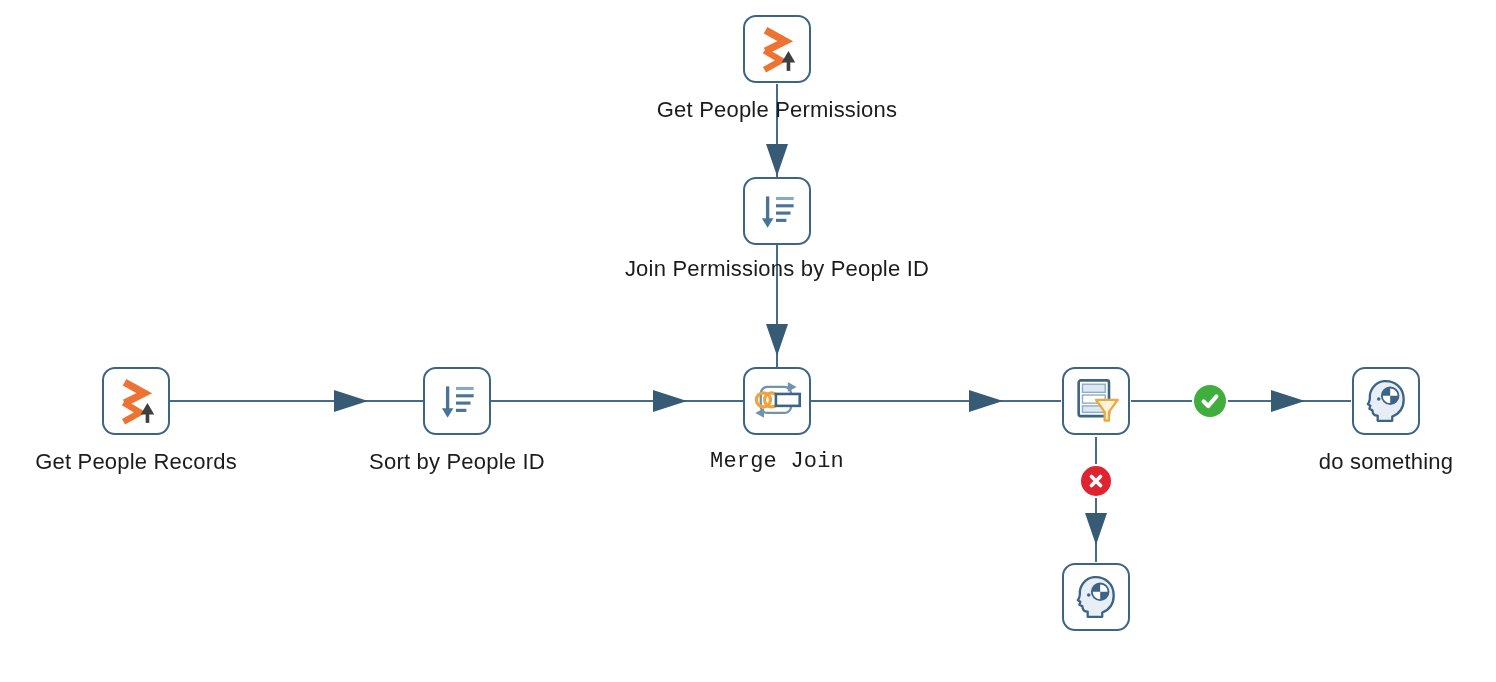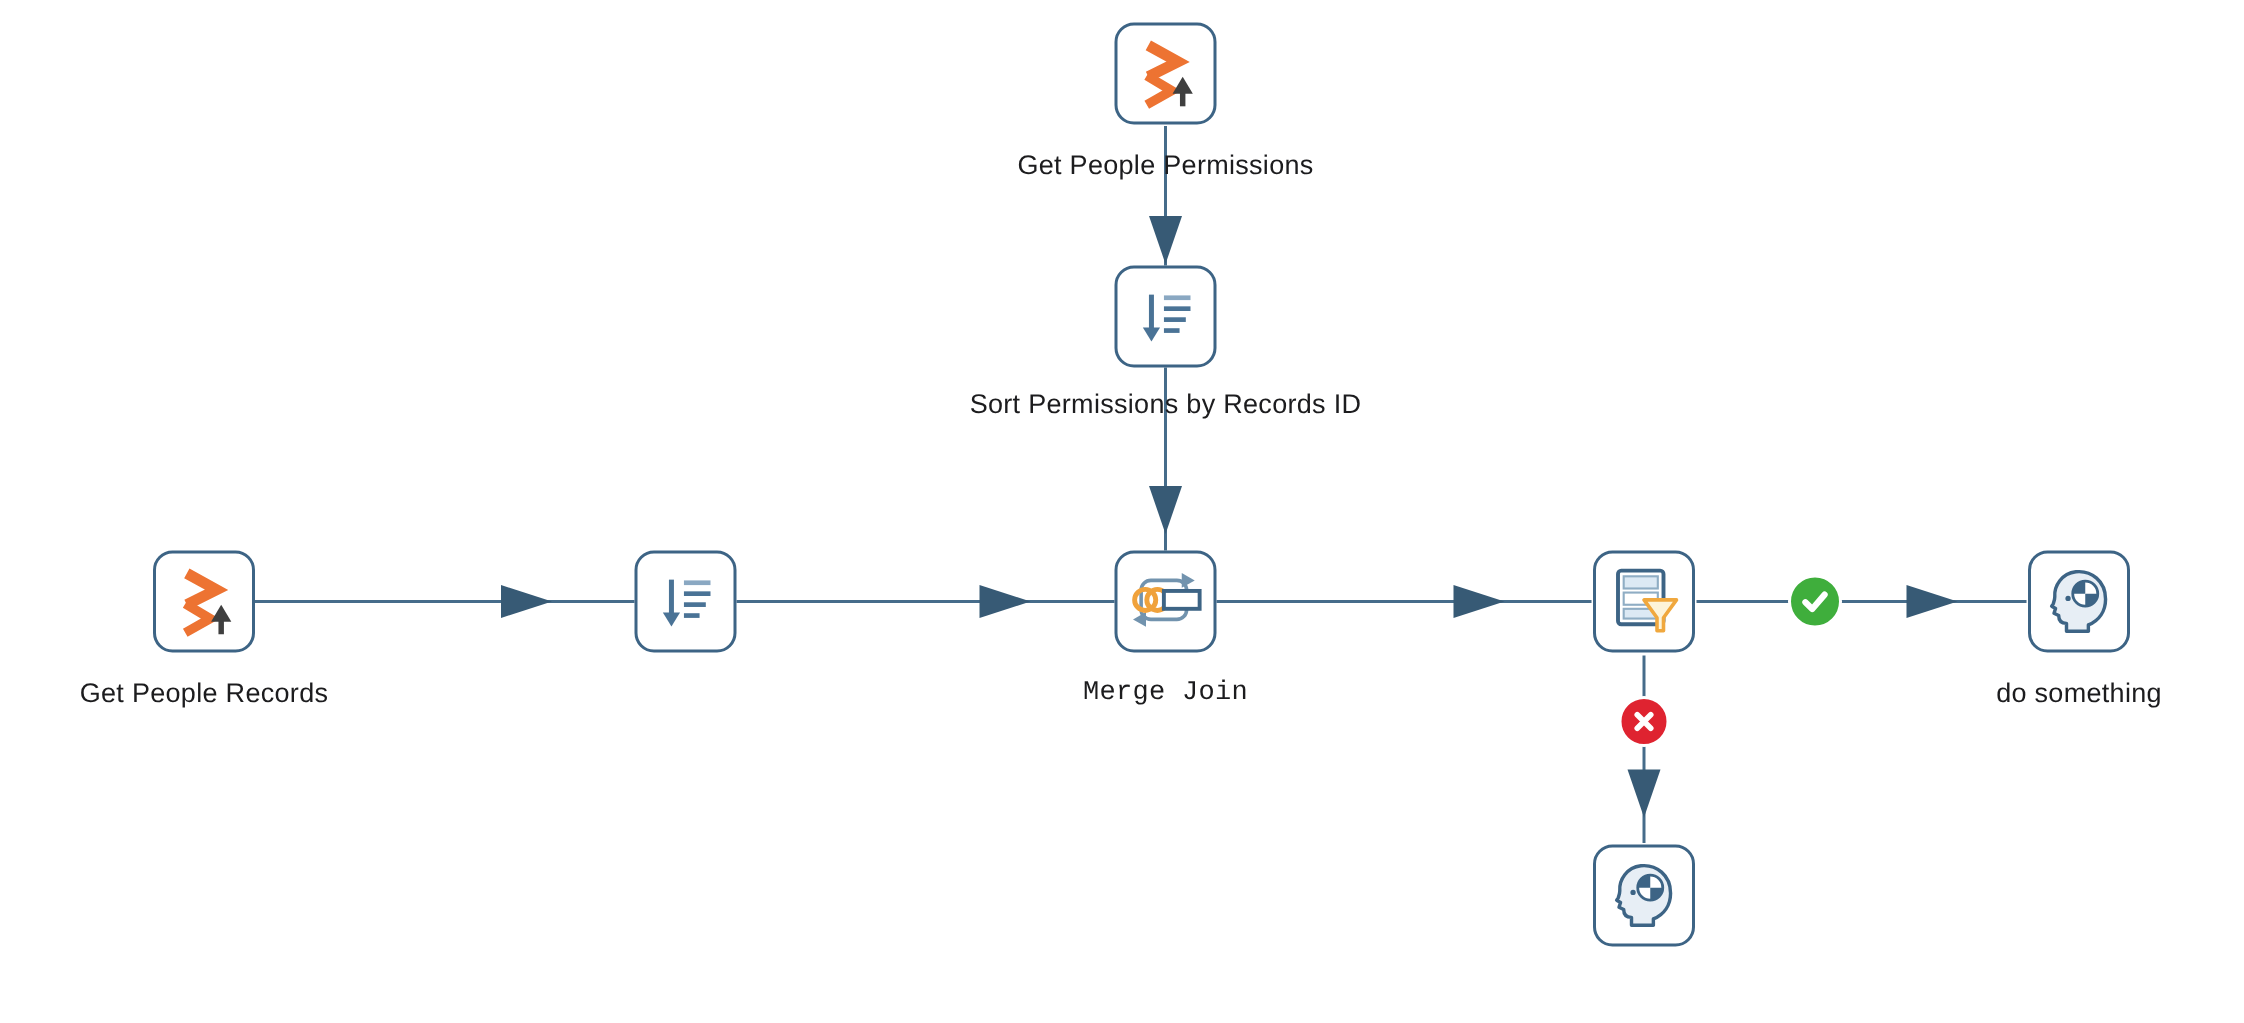--- a/index.html
+++ b/index.html
@@ -33,21 +33,21 @@
     align-items: center;
     justify-content: center;
     z-index: 2;
   }
   .node svg { display: block; }
 
   .node-label {
     position: absolute;
     width: 420px;
     text-align: center;
-    font-size: 18px;
+    font-size: 22px;
     line-height: 28px;
     color: #1c1c1e;
     z-index: 3;
     letter-spacing: 0.2px;
   }
 
   .indicator {
     position: absolute;
     border-radius: 50%;
     display: flex;
@@ -107,21 +107,21 @@
   <div class="node" style="left:743px; top:177px;">
     <svg width="50" height="50" viewBox="0 0 48 48">
       <line x1="15" y1="10" x2="15" y2="34" stroke="#4a7396" stroke-width="3.2"></line>
       <polygon points="15,40 9.5,31 20.5,31" fill="#4a7396"></polygon>
       <line x1="23" y1="12" x2="40" y2="12" stroke="#8aa8c2" stroke-width="3"></line>
       <line x1="23" y1="19" x2="40" y2="19" stroke="#4a7396" stroke-width="3"></line>
       <line x1="23" y1="26" x2="37" y2="26" stroke="#4a7396" stroke-width="3"></line>
       <line x1="23" y1="33" x2="33" y2="33" stroke="#4a7396" stroke-width="3"></line>
     </svg>
   </div>
-  <div class="node-label" style="left:567px; top:255px;">Sort Permissions by Records ID</div>
+  <div class="node-label" style="left:567px; top:255px;">Join Permissions by People ID</div>
 
   <div class="node" style="left:102px; top:367px;">
     <svg width="50" height="50" viewBox="0 0 48 48">
       <path d="M13 6 L32 16.5 L13 26" fill="none" stroke="#ed7332" stroke-width="7"></path>
       <path d="M12 25.5 L28 35 L12 44" fill="none" stroke="#ed7332" stroke-width="6"></path>
       <line x1="35" y1="45" x2="35" y2="34" stroke="#3f3f3f" stroke-width="3.5"></line>
       <polygon points="35,26 28.5,37 41.5,37" fill="#3f3f3f"></polygon>
     </svg>
   </div>
   <div class="node-label" style="left:-74px; top:448px;">Get People Records</div>
@@ -129,20 +129,21 @@
   <div class="node" style="left:423px; top:367px;">
     <svg width="50" height="50" viewBox="0 0 48 48">
       <line x1="15" y1="10" x2="15" y2="34" stroke="#4a7396" stroke-width="3.2"></line>
       <polygon points="15,40 9.5,31 20.5,31" fill="#4a7396"></polygon>
       <line x1="23" y1="12" x2="40" y2="12" stroke="#8aa8c2" stroke-width="3"></line>
       <line x1="23" y1="19" x2="40" y2="19" stroke="#4a7396" stroke-width="3"></line>
       <line x1="23" y1="26" x2="37" y2="26" stroke="#4a7396" stroke-width="3"></line>
       <line x1="23" y1="33" x2="33" y2="33" stroke="#4a7396" stroke-width="3"></line>
     </svg>
   </div>
+  <div class="node-label" style="left:247px; top:448px;">Sort by People ID</div>
 
   <div class="node" style="left:743px; top:367px;">
     <svg width="52" height="52" viewBox="0 0 48 48">
       <rect x="9" y="11" width="28" height="24" rx="6" fill="none" stroke="#7293ae" stroke-width="2.2"></rect>
       <polygon points="42,11 34,6.5 34,15.5" fill="#7293ae"></polygon>
       <polygon points="4,35 12,30.5 12,39.5" fill="#7293ae"></polygon>
       <circle cx="11.5" cy="23" r="6.5" fill="none" stroke="#f0a23c" stroke-width="3"></circle>
       <circle cx="19" cy="23" r="6.5" fill="none" stroke="#f0a23c" stroke-width="3"></circle>
       <rect x="23" y="17.5" width="22" height="11" fill="#ffffff" stroke="#3d6485" stroke-width="2.4"></rect>
     </svg>

